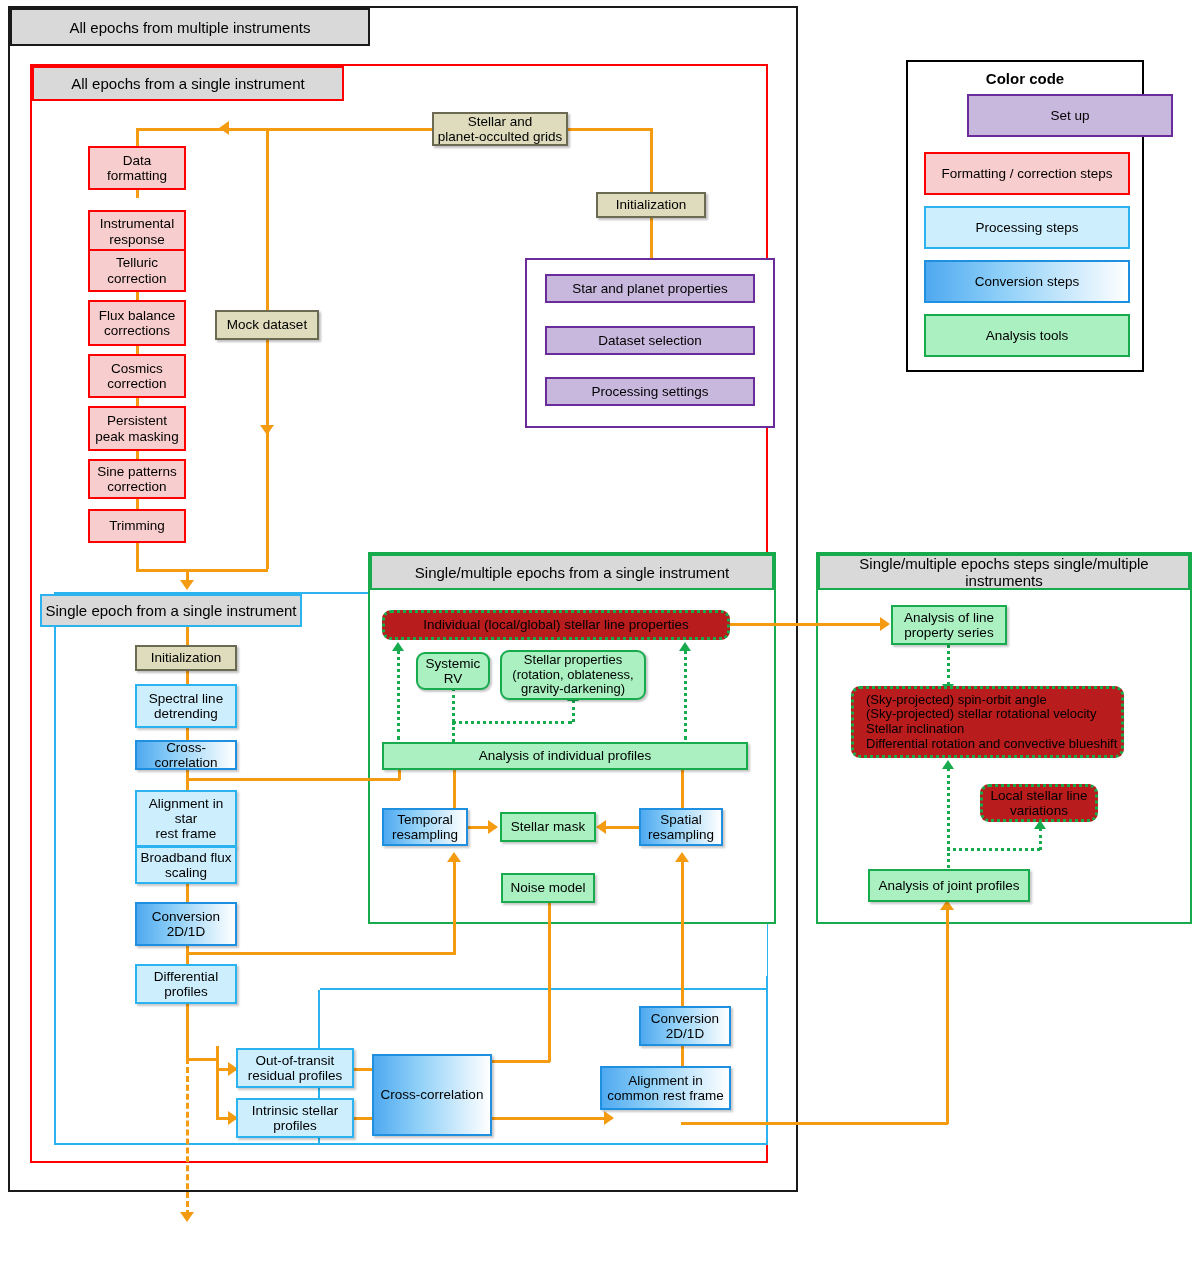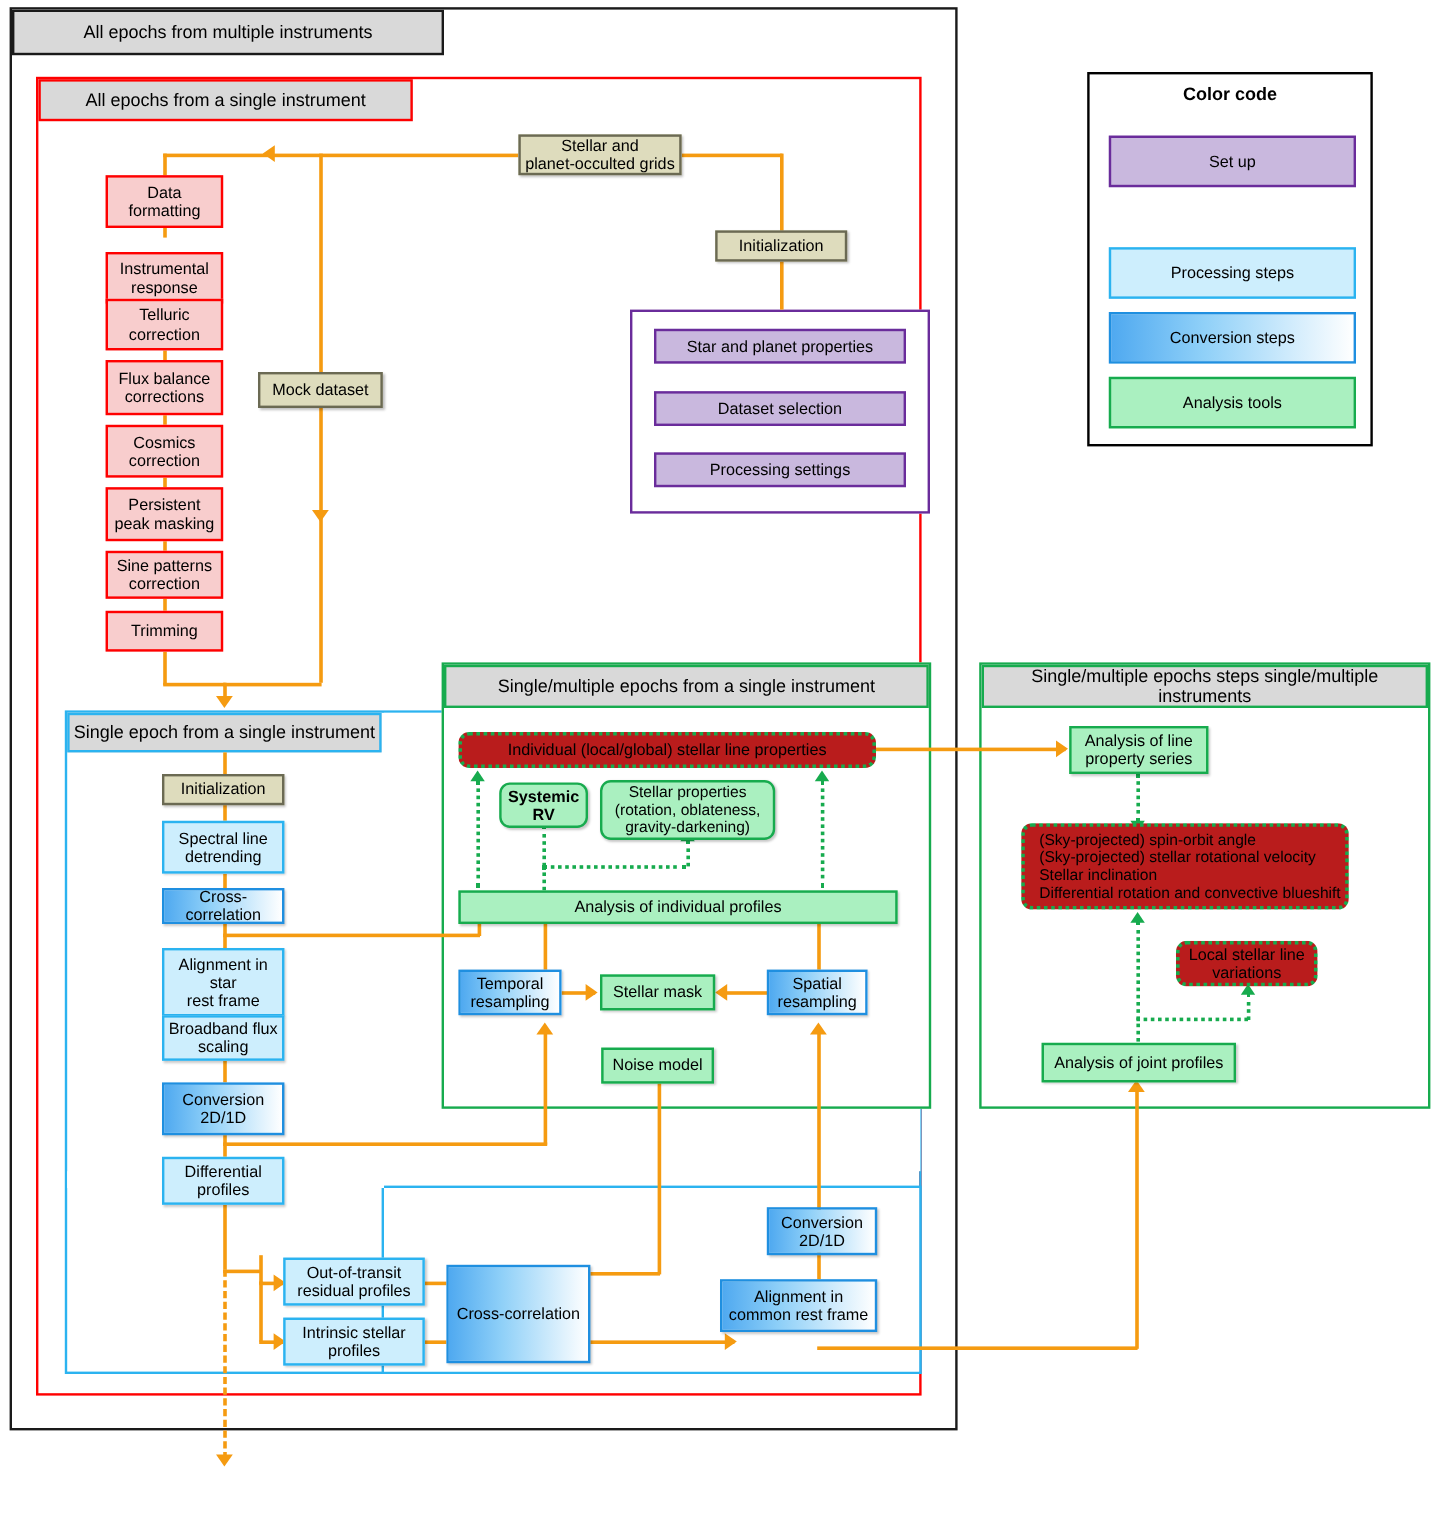--- a/index.html
+++ b/index.html
@@ -68,21 +68,21 @@
   <div class="panel-hdr" style="left:10px;top:8px;width:360px;height:38px;border:2.5px solid #1a1a1a;">
     <span>All epochs from multiple instruments</span>
   </div>
 
   <div class="panel c-red" style="left:30px;top:64px;width:738px;height:1099px;"></div>
   <div class="panel-hdr" style="left:32px;top:66px;width:312px;height:35px;border:2px solid #ff0000;">
     <span>All epochs from a single instrument</span>
   </div>
 
   <div class="panel c-blue" style="left:54px;top:592px;width:714px;height:553px;"></div>
-  <div class="panel-hdr" style="left:56px;top:594px;width:262px;height:33px;border:2px solid #2bb3f0;">
+  <div class="panel-hdr" style="left:40px;top:594px;width:262px;height:33px;border:2px solid #2bb3f0;">
     <span>Single epoch from a single instrument</span>
   </div>
 
   <div style="position:absolute;left:320px;top:594px;width:447px;height:382px;background:#fff;z-index:2;"></div>
   <div class="panel c-blue" style="left:318px;top:988px;width:450px;height:157px;border-top:2px solid #2bb3f0;"></div>
   <div style="position:absolute;left:320px;top:990px;width:446px;height:153px;background:#fff;z-index:2;"></div>
   <div style="position:absolute;left:56px;top:976px;width:264px;height:14px;background:#fff;z-index:2;"></div>
 
   <div class="panel c-green" style="left:368px;top:552px;width:408px;height:372px;background:#fff;"></div>
   <div class="panel-hdr" style="left:370px;top:554px;width:404px;height:36px;border:2px solid #17ab4e;">
@@ -251,21 +251,21 @@
 residual profiles</div>
   <div class="box n-blue shadow" style="left:236px;top:1098px;width:118px;height:40px;white-space:pre-line;">Intrinsic stellar
 profiles</div>
   <div class="box n-conv shadow" style="left:372px;top:1054px;width:120px;height:82px;">Cross-correlation</div>
   <div class="box n-conv shadow" style="left:639px;top:1006px;width:92px;height:40px;white-space:pre-line;">Conversion
 2D/1D</div>
   <div class="box n-conv shadow" style="left:600px;top:1066px;width:131px;height:44px;white-space:pre-line;">Alignment in
 common rest frame</div>
 
   <div class="box n-green-dot-round" style="left:382px;top:610px;width:348px;height:30px;">Individual (local/global) stellar line properties</div>
-  <div class="box n-green-round shadow" style="left:416px;top:652px;width:74px;height:38px;white-space:pre-line;font-weight:bold;">Systemic
+  <div class="box n-green-round shadow" style="left:416px;top:652px;width:74px;height:38px;white-space:pre-line;">Systemic
 RV</div>
   <div class="box n-green-round shadow" style="left:500px;top:650px;width:146px;height:50px;white-space:pre-line;font-size:13px;">Stellar properties
 (rotation, oblateness,
 gravity-darkening)</div>
   <div class="box n-green shadow" style="left:382px;top:742px;width:366px;height:28px;">Analysis of individual profiles</div>
   <div class="box n-conv shadow" style="left:382px;top:808px;width:86px;height:38px;white-space:pre-line;">Temporal
 resampling</div>
   <div class="box n-green shadow" style="left:500px;top:812px;width:96px;height:30px;">Stellar mask</div>
   <div class="box n-conv shadow" style="left:639px;top:808px;width:84px;height:38px;white-space:pre-line;">Spatial
 resampling</div>
@@ -278,19 +278,20 @@
 (Sky-projected) stellar rotational velocity
 Stellar inclination
 Differential rotation and convective blueshift</div>
   <div class="box n-green-dot-round" style="left:980px;top:784px;width:118px;height:38px;white-space:pre-line;">Local stellar line
 variations</div>
   <div class="box n-green shadow" style="left:868px;top:869px;width:162px;height:33px;">Analysis of joint profiles</div>
 
 
   <div id="legend">
     <div class="lg-title">Color code</div>
-    <div class="lg-sw n-setup" style="top:51px;">Set up</div>
+    <div class="lg-sw n-setup" style="top:32px;margin-left:43px;">Set up</div>
+    <div class="lg-sw n-red" style="top:90px;">Formatting / correction steps</div>
     <div class="lg-sw n-blue" style="top:144px;">Processing  steps</div>
     <div class="lg-sw n-conv" style="top:198px;">Conversion steps</div>
     <div class="lg-sw n-green" style="top:252px;">Analysis  tools</div>
   </div>
 
 </div>
 
 </body></html>

